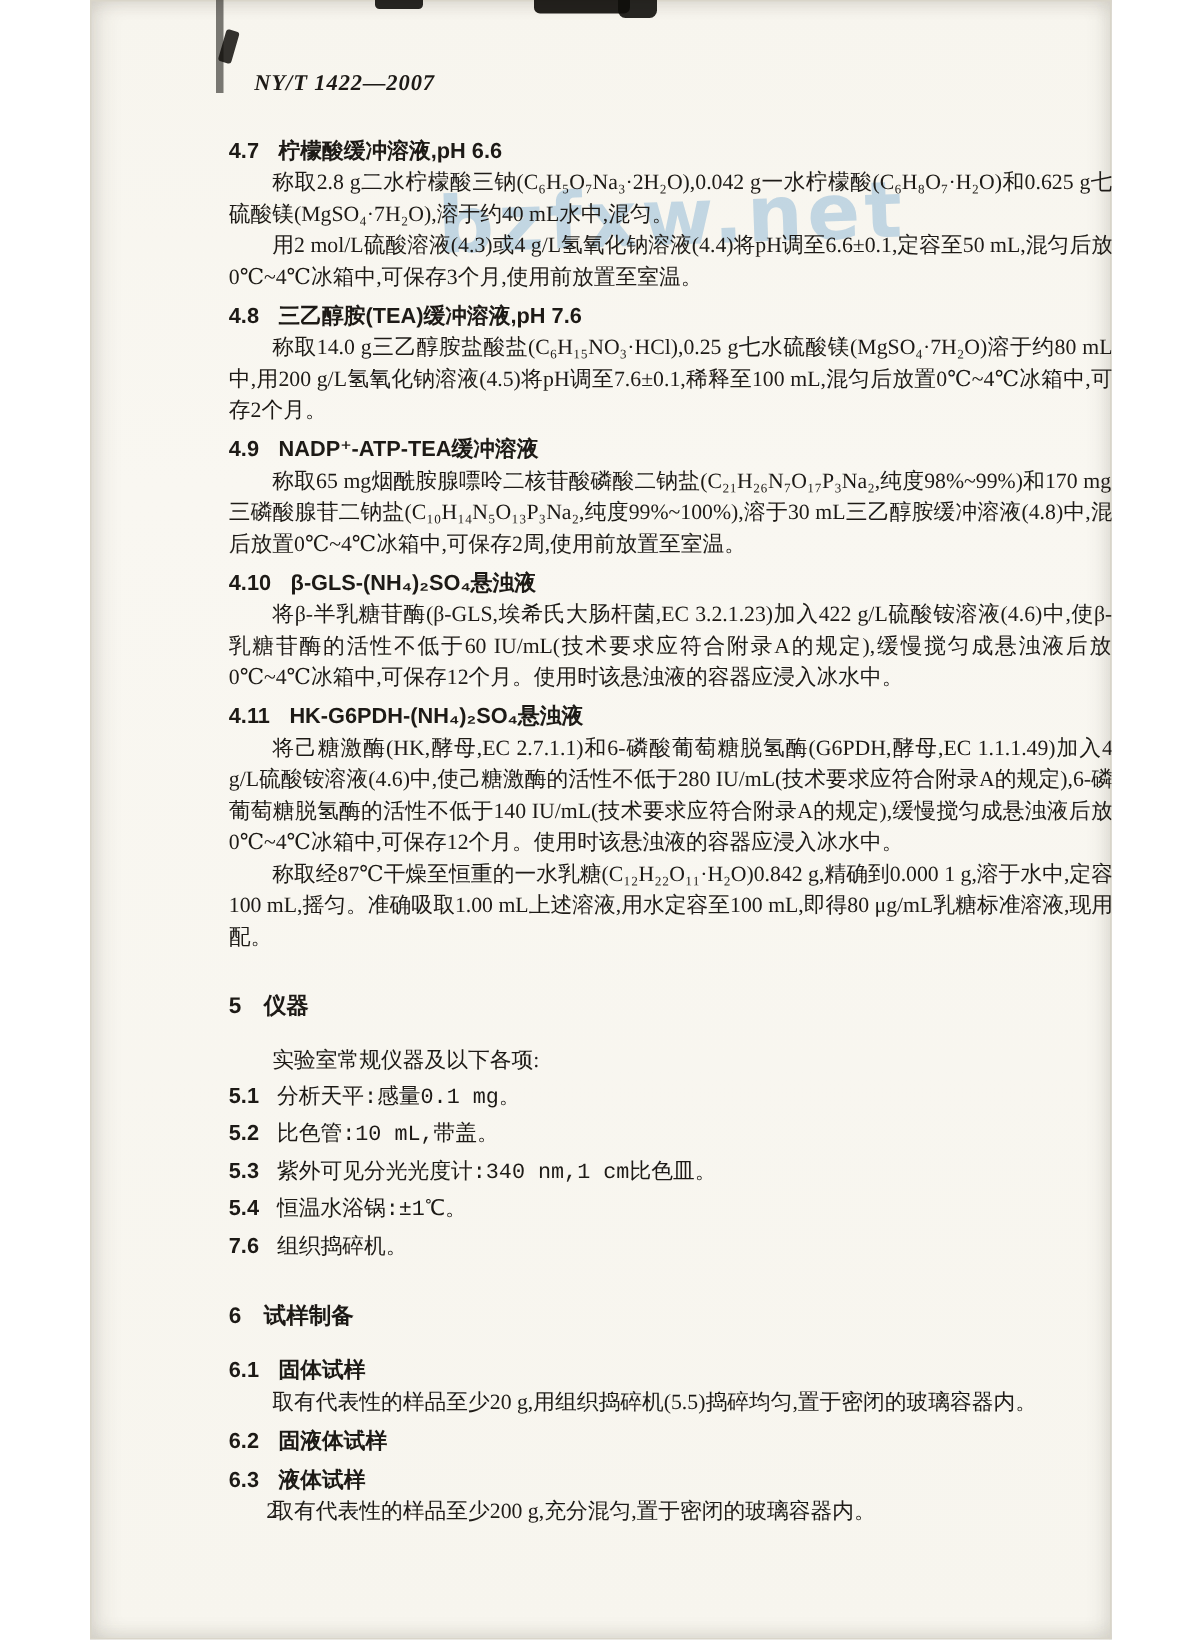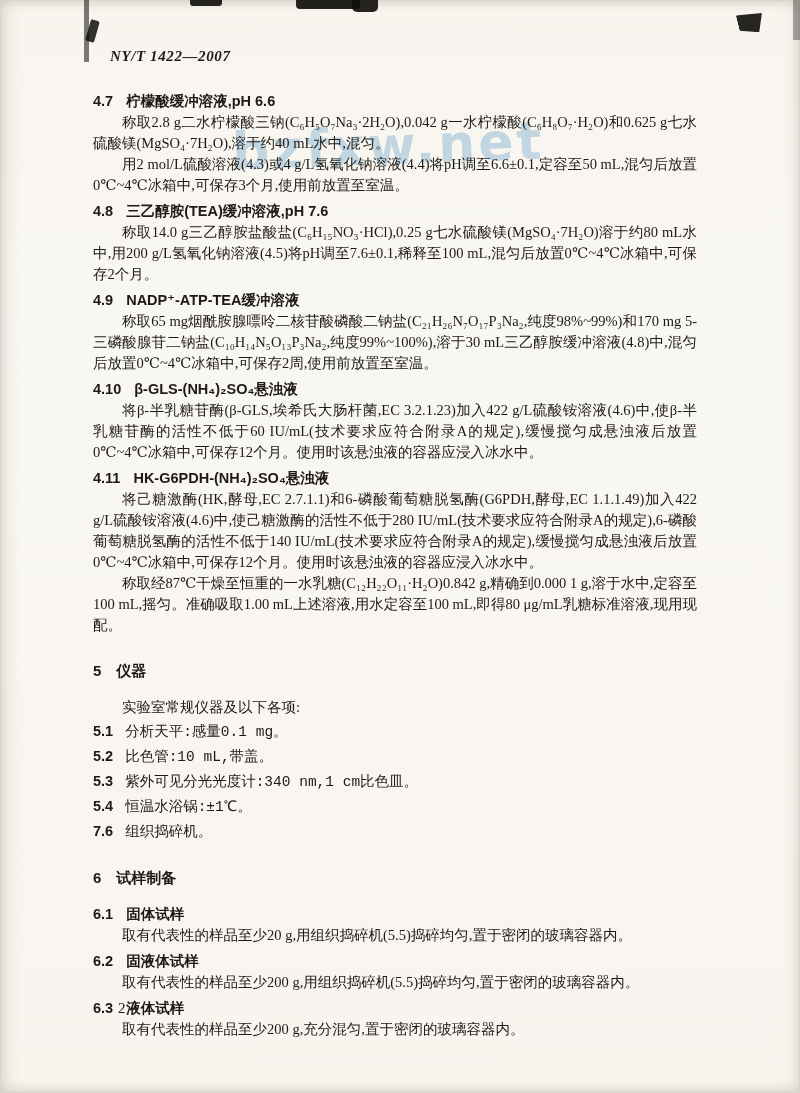--- a/index.html
+++ b/index.html
@@ -1,17 +1,17 @@
 <!DOCTYPE html>
 <html><head>
 <meta charset="utf-8">
 <style>
   html,body { margin:0; padding:0; background:#ffffff; }
   .page {
-    position:relative; width:800px; height:1093px; margin:0 auto;
+    position:relative; width:681px; height:1093px; margin:0 auto;
     background:linear-gradient(180deg,#f7f5ee 0%, #f9f7f1 30%, #f7f5ee 100%);
     overflow:hidden;
     font-family:"Liberation Serif","DejaVu Serif",serif;
     color:#1d1a16;
     box-shadow: inset 0 0 0 1px #d9d5c9,
                 inset 8px 0 14px rgba(70,63,50,.10),
                 inset -7px 0 12px rgba(70,63,50,.08),
                 inset 0 -6px 12px rgba(70,63,50,.06),
                 inset 0 6px 10px rgba(70,63,50,.05);
   }
@@ -86,20 +86,19 @@
       <div class="blk para">实验室常规仪器及以下各项:</div>
       <div class="blk item"><span class="num">5.1</span><span class="txt">分析天平:感量0.1 mg。</span></div>
       <div class="blk item"><span class="num">5.2</span><span class="txt">比色管:10 mL,带盖。</span></div>
       <div class="blk item"><span class="num">5.3</span><span class="txt">紫外可见分光光度计:340 nm,1 cm比色皿。</span></div>
       <div class="blk item"><span class="num">5.4</span><span class="txt">恒温水浴锅:±1℃。</span></div>
       <div class="blk item"><span class="num">7.6</span><span class="txt">组织捣碎机。</span></div>
       <div class="blk chapter"><span class="num">6</span><span class="txt">试样制备</span></div>
       <div class="blk h2"><span class="num">6.1</span><span class="txt">固体试样</span></div>
       <div class="blk para">取有代表性的样品至少20 g,用组织捣碎机(5.5)捣碎均匀,置于密闭的玻璃容器内。</div>
       <div class="blk h2"><span class="num">6.2</span><span class="txt">固液体试样</span></div>
-      <div class="blk para">取有代表性的样品至少200 g,用组织捣碎机(5.5)捣碎均匀,置于密闭的玻璃容器内。</div>
       <div class="blk h2"><span class="num">6.3</span><span class="txt">液体试样</span></div>
       <div class="blk para">取有代表性的样品至少200 g,充分混匀,置于密闭的玻璃容器内。</div>
     </main>
 
   <div class="page-number">2</div>
 
 </div>
 
 </body></html>

